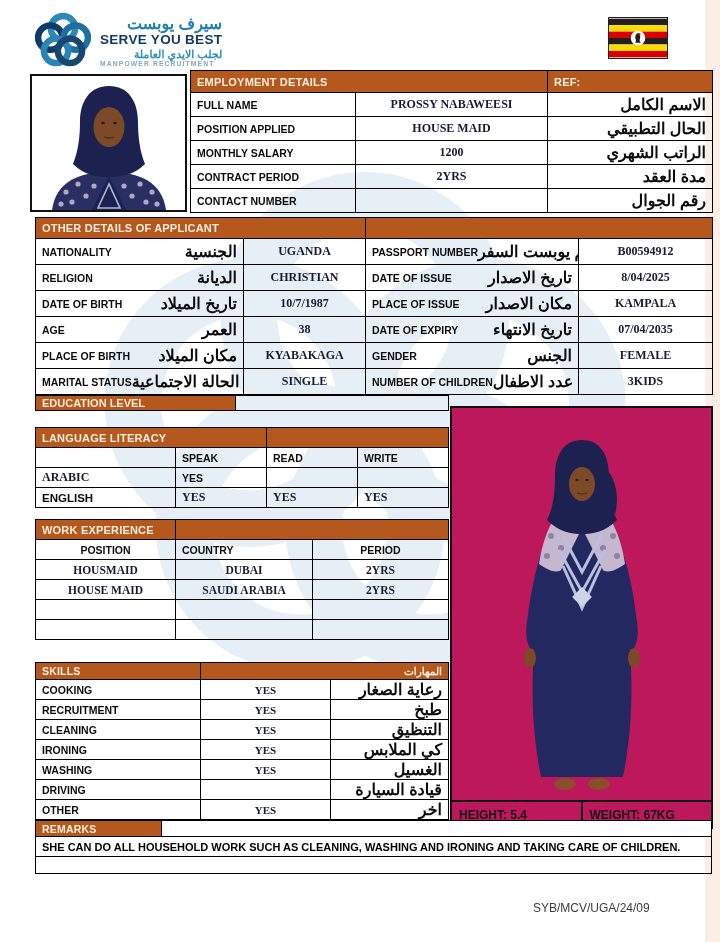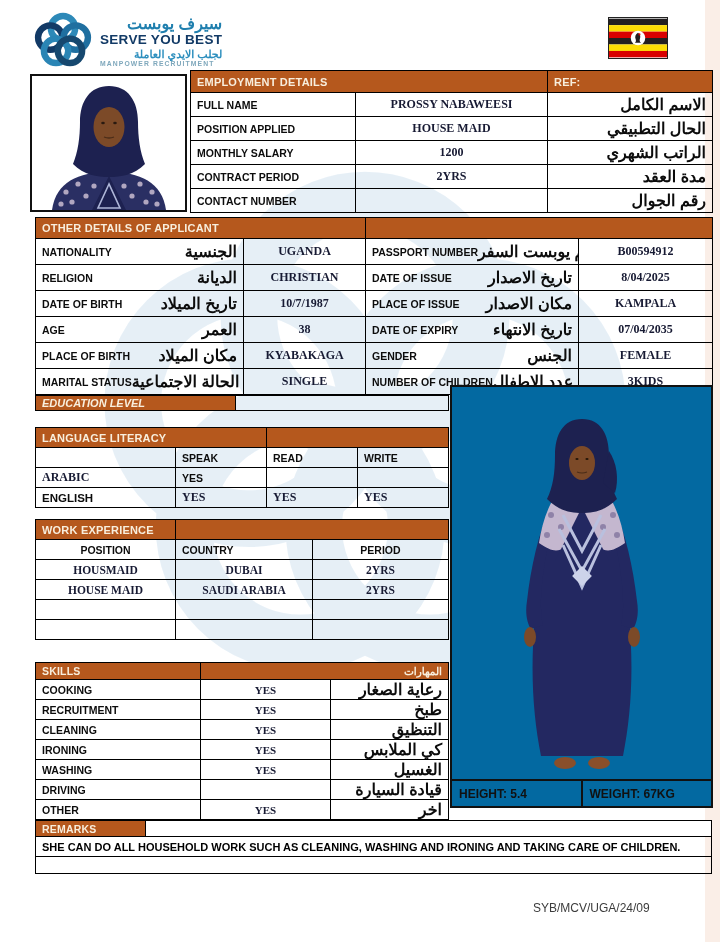--- a/index.html
+++ b/index.html
@@ -14,21 +14,21 @@
   .logo-knot { width:58px; height:58px; }
   .logo-text { display:flex; flex-direction:column; line-height:1.12; }
   .logo-ar-title { font-size:16px; font-weight:bold; color:#1f7fae; direction:rtl; }
   .logo-title { font-size:13.5px; font-weight:bold; color:#123a66; letter-spacing:.3px; }
   .logo-ar-sub { font-size:11px; font-weight:bold; color:#2d8fbe; direction:rtl; }
   .logo-sub { font-size:6.8px; font-weight:bold; color:#7fa8bc; letter-spacing:1.1px; }
   .flag { position:absolute; left:608px; top:17px; width:60px; height:42px; border:1px solid #222; }
 
   
   .portrait-box { position:absolute; left:30px; top:74px; width:157px; height:138px; background:#fff; border:2px solid #111; display:flex; align-items:flex-end; justify-content:center; }
-  .body-box { position:absolute; left:450px; top:385px; width:263px; height:423px; background:#0369a1; border:2px solid #111; }
+  .body-box { position:absolute; left:450px; top:406px; width:263px; height:423px; background:#be185d; border:2px solid #111; }
   .body-photo { position:absolute; left:0; top:0; width:100%; height:394px; display:flex; align-items:flex-end; justify-content:center; overflow:hidden; }
   .body-info { position:absolute; left:0; bottom:0; width:100%; height:27px; border-top:2px solid #111; display:flex; }
   .body-info > div { flex:1; display:flex; align-items:center; padding-left:7px; font-weight:bold; font-size:12px; color:#111; }
   .body-info > div:first-child { border-right:2px solid #111; }
 
   
   table { border-collapse:collapse; table-layout:fixed; }
   td { border:1px solid #000; padding:1px 6px; overflow:hidden; white-space:nowrap; vertical-align:middle; }
   .hdr td { background:#b5581d; color:#f8eedd; font-weight:bold; font-size:11px; letter-spacing:.2px; }
   .lbl { font-weight:bold; font-size:10.5px; color:#0c0c0c; }
@@ -39,21 +39,21 @@
 
   .t-employment { position:absolute; left:190px; top:70px; width:522px;padding-left:24px; }
   .t-employment td { height:24px; }
   .t-employment tr.hdr td { height:22px; }
 
   .t-other { position:absolute; left:35px; top:217px; width:677px; }
   .t-other td { height:26px; }
   .t-other tr.hdr td { height:21px; }
 
   .t-education { position:absolute; left:35px; top:395px; width:413px; }
-  .t-education td { height:14px;font-style:italic; }
+  .t-education td { height:14px; }
 
   .t-language { position:absolute; left:35px; top:427px; width:413px;border-radius:30px; }
   .t-language td { height:20px; }
 
   .t-work { position:absolute; left:35px; top:519px; width:413px; }
   .t-work td { height:20px; }
   .t-work .val { font-size:11.5px; }
 
   .t-skills { position:absolute; left:35px; top:662px; width:413px; }
   .t-skills td { height:16px; padding:0 6px; }
@@ -467,21 +467,21 @@
     </div>
     <div class="body-info">
       <div>HEIGHT: 5.4</div>
       <div>WEIGHT: 67KG</div>
     </div>
   </div>
 
   <table class="t-remarks">
     <tbody>
         <tr class="hdr">
-      <td style="width:110px">REMARKS</td>
+      <td style="width:126px">REMARKS</td>
       <td style="background:#fff;border:1px solid #000;"></td>
     </tr>
     <tr>
       <td colspan="2" class="remark-text">SHE CAN DO ALL HOUSEHOLD WORK SUCH AS CLEANING, WASHING AND IRONING AND TAKING CARE OF CHILDREN.</td>
     </tr>
     <tr>
       <td colspan="2" style="height:17px"></td>
     </tr>
   </tbody>
     </table>

